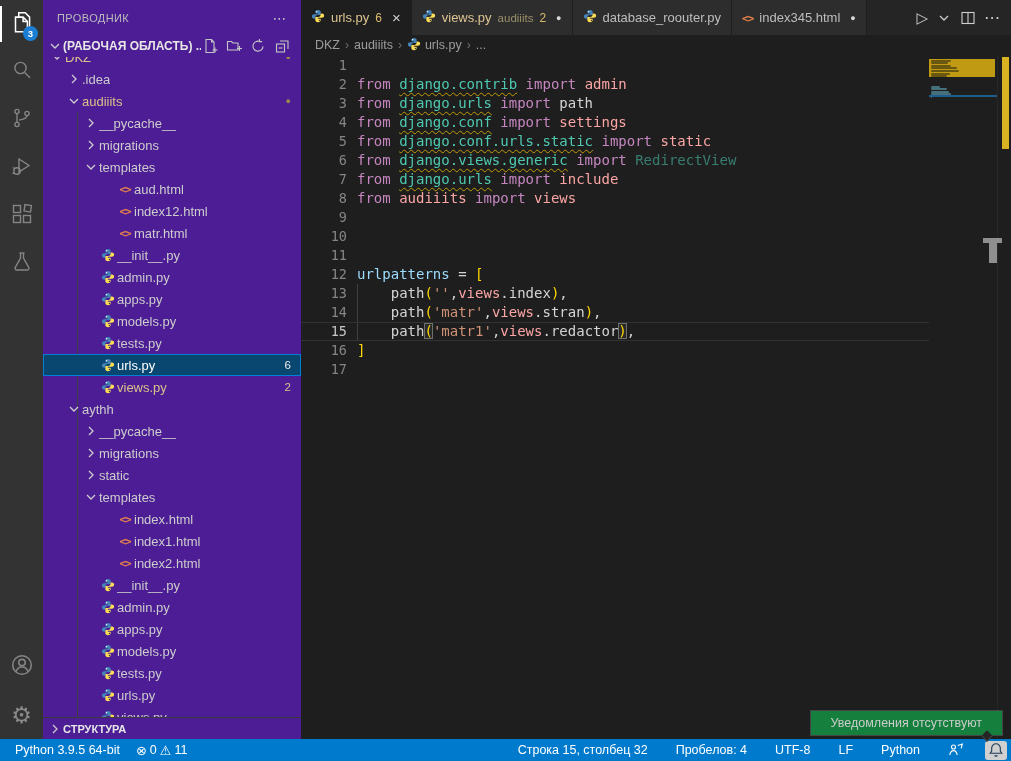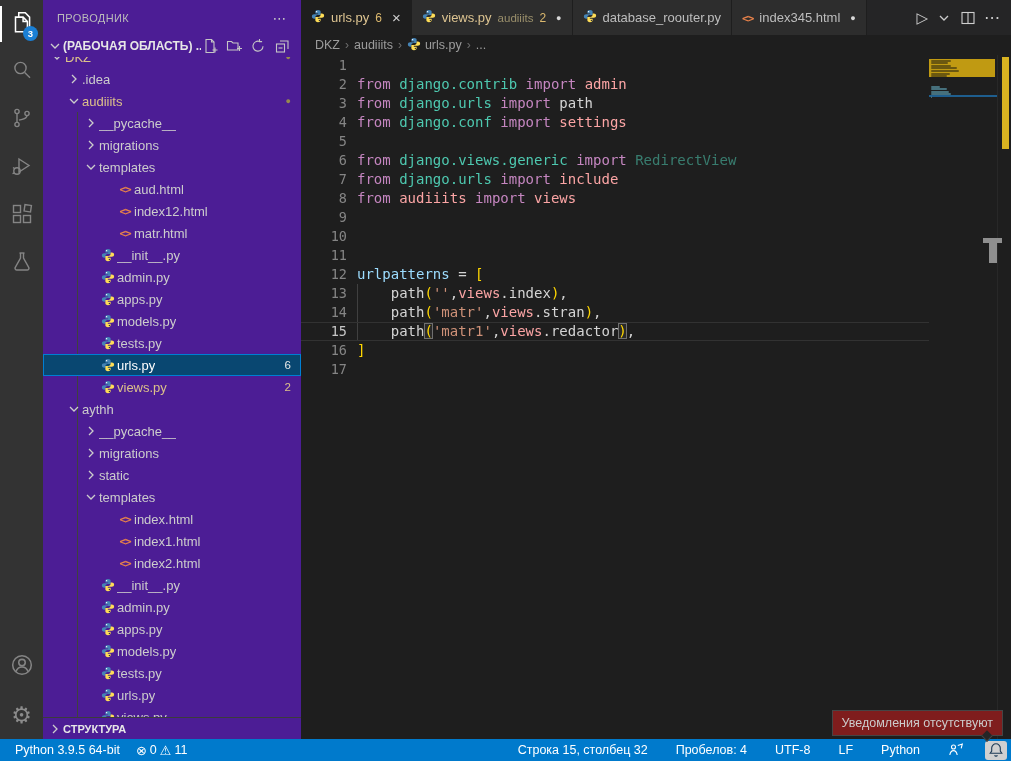--- a/index.html
+++ b/index.html
@@ -75,21 +75,21 @@
   .cl.cur .ln{color:#c6c6c6;}
   .cl.cur::after{content:"";position:absolute;left:0;right:0;top:0;bottom:0;border-top:1px solid #323232;border-bottom:1px solid #323232;pointer-events:none;}
   .cl.guided::before{content:"";position:absolute;left:56px;top:0;bottom:0;width:1px;background:#404040;}
   .tk-k{color:#c586c0;}
   .tk-p{color:#d4d4d4;}
   .tk-t{color:#fca5a5;}
   .tk-d{color:#4ec9b0;opacity:.55;}
   .tk-v{color:#9cdcfe;}
   .tk-s{color:#ce9178;}
   .tk-b{color:#ffd700;}
-  .tk-m{color:#4ec9b0;text-decoration-style:wavy;text-decoration-color:#bf9b07;text-decoration-thickness:1px;text-underline-offset:3px;text-decoration-skip-ink:none;text-align:right;}
+  .tk-m{color:#4ec9b0;text-decoration:underline;text-decoration-style:wavy;text-decoration-color:#bf9b07;text-decoration-thickness:1px;text-underline-offset:3px;text-decoration-skip-ink:none;text-align:right;}
   .tk-x{color:#ffd700;outline:1px solid #6f6f6f;outline-offset:-1px;background:rgba(120,120,120,.12);}
 
   
   #minimap{position:absolute;top:0;right:14px;width:68px;bottom:0;background:#1e1e1e;cursor:pointer;}
   .mm-bar{position:absolute;height:2px;border-radius:1px;}
   #mm-warnblock{position:absolute;left:0;width:66px;background:#c09a12;}
   #mm-selline{position:absolute;left:0;width:68px;height:2px;background:#1e5e8e;}
   #ruler{position:absolute;top:0;right:0;width:14px;bottom:0;background:#1e1e1e;border-left:1px solid #282828;cursor:pointer;}
   #ruler-warn{position:absolute;top:2px;right:2px;width:7px;height:92px;background:#d9b321;}
   #t-handle{position:absolute;right:3px;top:183px;width:19px;height:26px;}
@@ -101,22 +101,22 @@
   .sb-left{display:flex;align-items:center;gap:2px;padding-left:8px;}
   .sb-right{margin-left:auto;display:flex;align-items:center;gap:14px;padding-right:4px;text-align:right;}
   .sb-item{padding:0 7px;height:32px;display:flex;align-items:center;gap:4px;cursor:pointer;white-space:nowrap;}
   .sb-item svg{stroke:#ffffff;fill:none;stroke-width:1.1;}
   .sb-bell{background:#d0d0d0;border-radius:3px;height:19px;padding:0 3px;}
   .sb-bell svg{stroke:#1d3a55;}
   .prob{display:flex;align-items:center;gap:3px;}
   .prob .glyph{font-size:13px;}
 
   
-  #tooltip{position:absolute;right:8px;bottom:25px;background:#7f1d1d;border:1px solid #454545;color:#cccccc;
-    font-size:12.5px;padding:5px 9px;z-index:50;white-space:nowrap;margin-top:26px;}
+  #tooltip{position:absolute;right:8px;bottom:25px;background:#15803d;border:1px solid #454545;color:#cccccc;
+    font-size:12.5px;padding:5px 20px;z-index:50;white-space:nowrap;margin-top:26px;}
   #tooltip-caret{position:absolute;right:20px;bottom:21px;width:8px;height:8px;background:#252526;
     border-right:1px solid #454545;border-bottom:1px solid #454545;transform:rotate(45deg);z-index:51;}
 </style>
 </head>
 <body>
 
 <div id="app">
   <div id="main">
     <div id="activitybar">
         <div class="ab-item active">
@@ -605,21 +605,21 @@
           <span class="bitem">
             <span>...</span>
           </span>
         </div>
       <div id="editor-body">
         <div id="code">
             <div class="cl"><span class="ln">1</span><span class="gap"></span><span></span></div>
             <div class="cl"><span class="ln">2</span><span class="gap"></span><span><span class="tk-k">from</span><span class="tk-p"> </span><span class="tk-m">django.contrib</span><span class="tk-p"> </span><span class="tk-k">import</span><span class="tk-p"> </span><span class="tk-t">admin</span></span></div>
             <div class="cl"><span class="ln">3</span><span class="gap"></span><span><span class="tk-k">from</span><span class="tk-p"> </span><span class="tk-m">django.urls</span><span class="tk-p"> </span><span class="tk-k">import</span><span class="tk-p"> </span><span class="tk-p">path</span></span></div>
             <div class="cl"><span class="ln">4</span><span class="gap"></span><span><span class="tk-k">from</span><span class="tk-p"> </span><span class="tk-m">django.conf</span><span class="tk-p"> </span><span class="tk-k">import</span><span class="tk-p"> </span><span class="tk-t">settings</span></span></div>
-            <div class="cl"><span class="ln">5</span><span class="gap"></span></div>
+            <div class="cl"><span class="ln">5</span><span class="gap"></span><span><span class="tk-k">from</span><span class="tk-p"> </span><span class="tk-m">django.conf.urls.static</span><span class="tk-p"> </span><span class="tk-k">import</span><span class="tk-p"> </span><span class="tk-t">static</span></span></div>
             <div class="cl"><span class="ln">6</span><span class="gap"></span><span><span class="tk-k">from</span><span class="tk-p"> </span><span class="tk-m">django.views.generic</span><span class="tk-p"> </span><span class="tk-k">import</span><span class="tk-p"> </span><span class="tk-d">RedirectView</span></span></div>
             <div class="cl"><span class="ln">7</span><span class="gap"></span><span><span class="tk-k">from</span><span class="tk-p"> </span><span class="tk-m">django.urls</span><span class="tk-p"> </span><span class="tk-k">import</span><span class="tk-p"> </span><span class="tk-t">include</span></span></div>
             <div class="cl"><span class="ln">8</span><span class="gap"></span><span><span class="tk-k">from</span><span class="tk-p"> </span><span class="tk-t">audiiits</span><span class="tk-p"> </span><span class="tk-k">import</span><span class="tk-p"> </span><span class="tk-t">views</span></span></div>
             <div class="cl"><span class="ln">9</span><span class="gap"></span><span></span></div>
             <div class="cl"><span class="ln">10</span><span class="gap"></span><span></span></div>
             <div class="cl"><span class="ln">11</span><span class="gap"></span><span></span></div>
             <div class="cl"><span class="ln">12</span><span class="gap"></span><span><span class="tk-v">urlpatterns</span><span class="tk-p"> = </span><span class="tk-b">[</span></span></div>
             <div class="cl guided"><span class="ln">13</span><span class="gap"></span><span><span class="tk-p">    path</span><span class="tk-b">(</span><span class="tk-s">''</span><span class="tk-p">,</span><span class="tk-t">views</span><span class="tk-p">.index</span><span class="tk-b">)</span><span class="tk-p">,</span></span></div>
             <div class="cl guided"><span class="ln">14</span><span class="gap"></span><span><span class="tk-p">    path</span><span class="tk-b">(</span><span class="tk-s">'matr'</span><span class="tk-p">,</span><span class="tk-t">views</span><span class="tk-p">.stran</span><span class="tk-b">)</span><span class="tk-p">,</span></span></div>
             <div class="cl cur guided"><span class="ln">15</span><span class="gap"></span><span><span class="tk-p">    path</span><span class="tk-x">(</span><span class="tk-s">'matr1'</span><span class="tk-p">,</span><span class="tk-t">views</span><span class="tk-p">.redactor</span><span class="tk-x">)</span><span class="tk-p">,</span></span></div>

